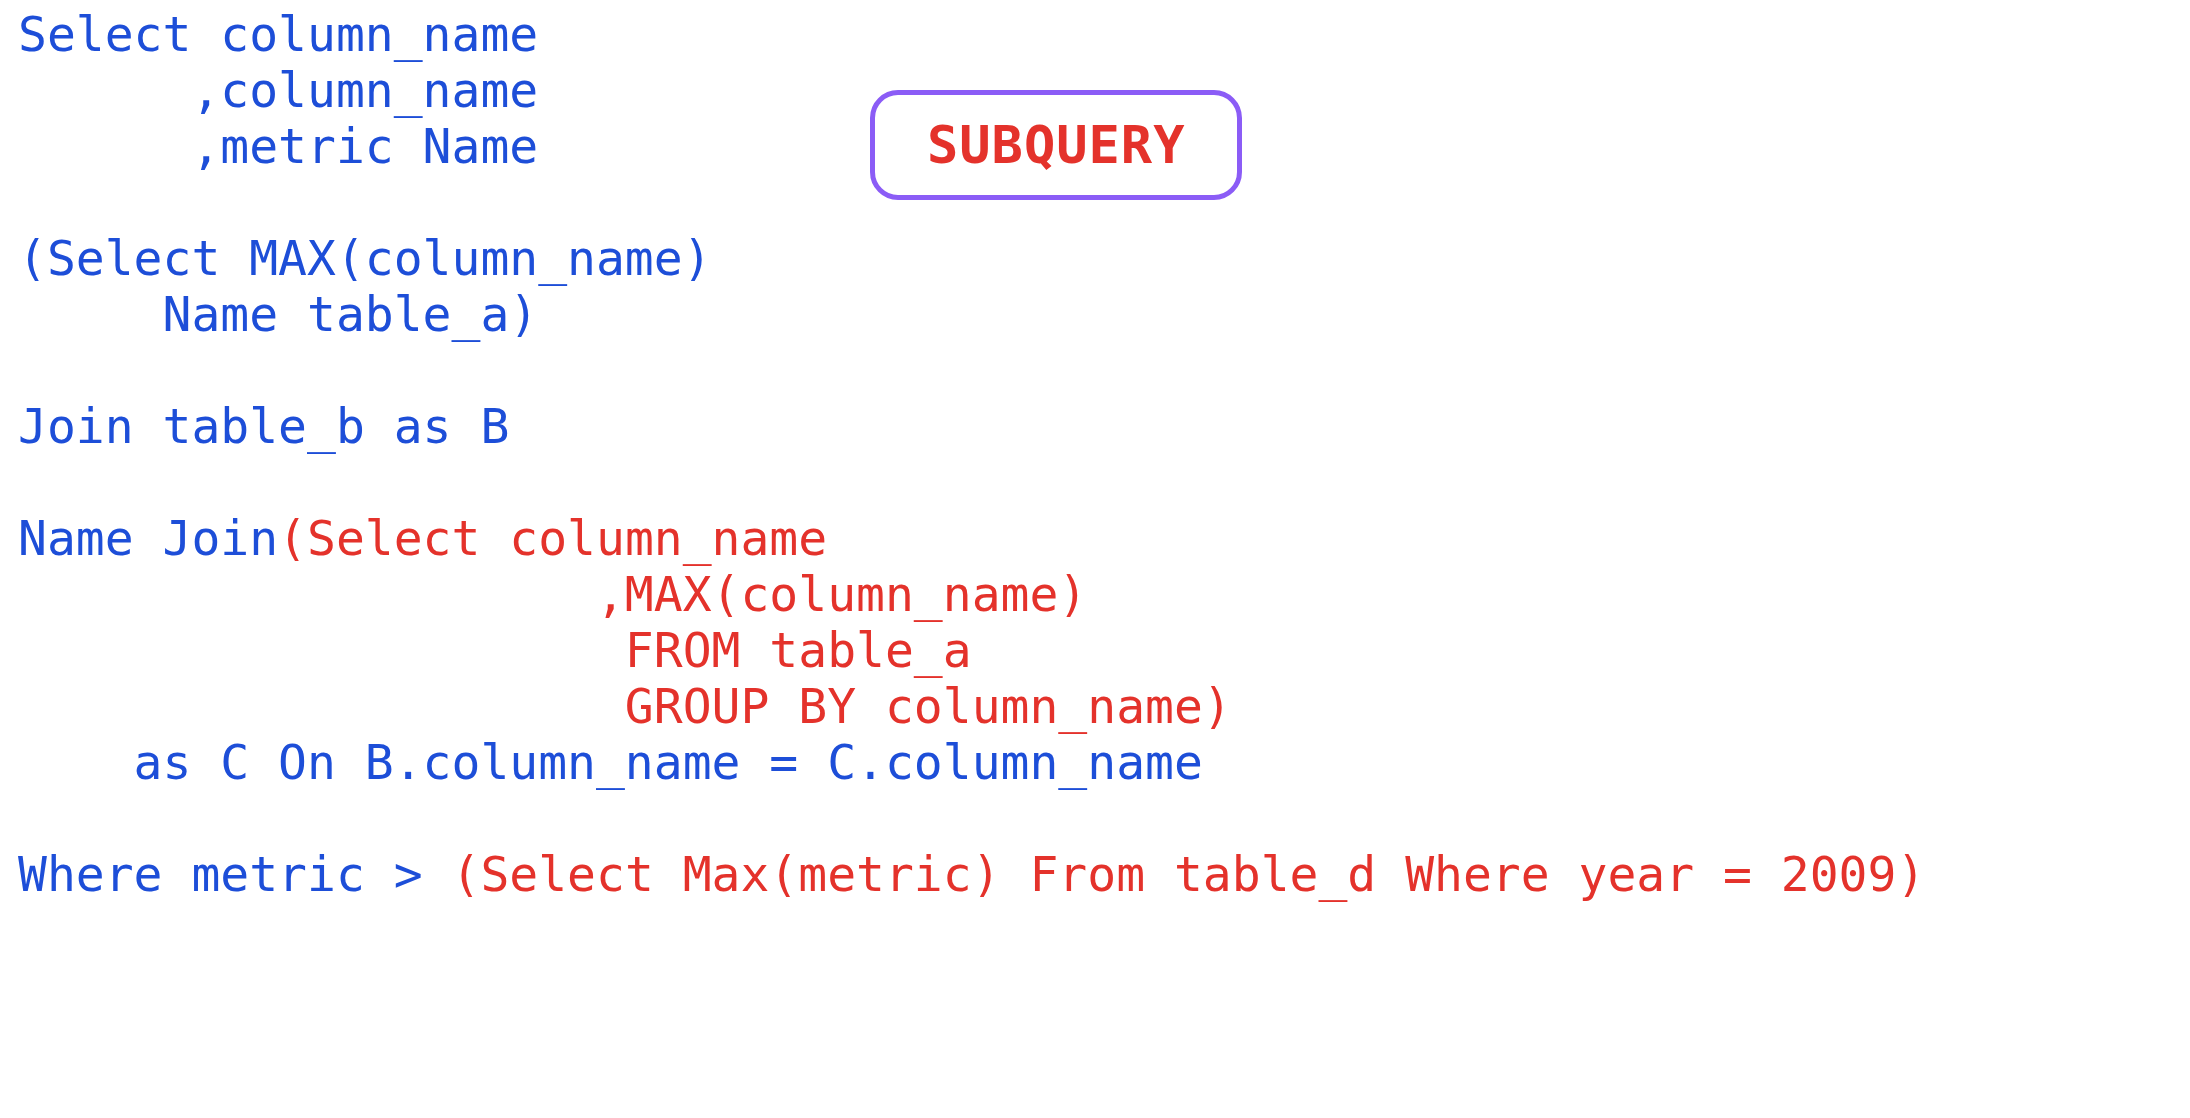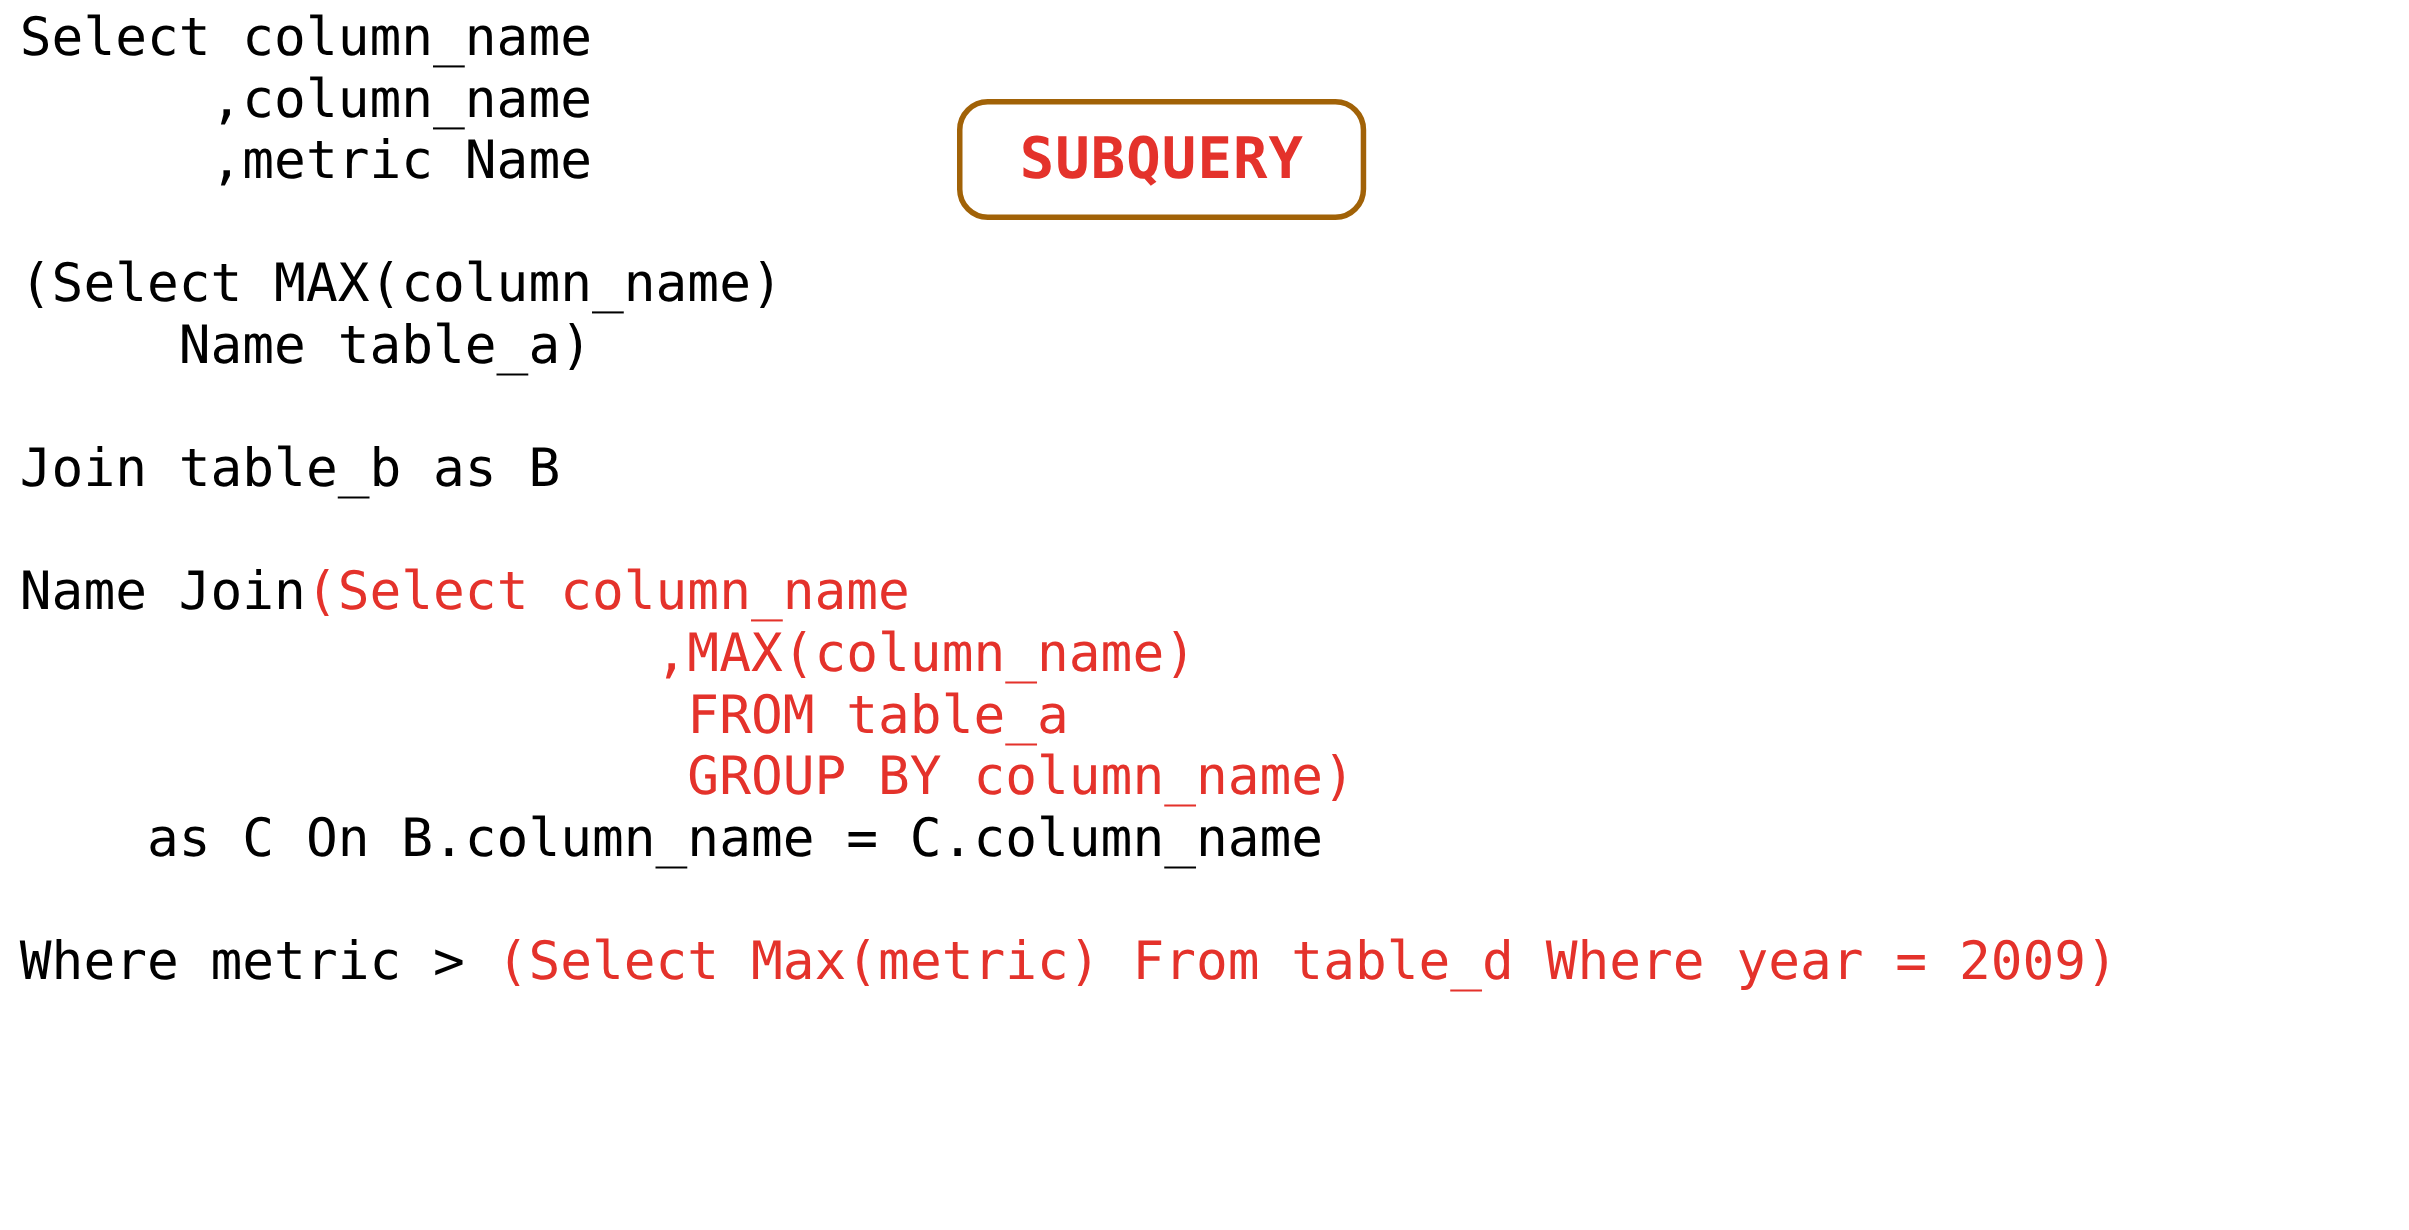--- a/index.html
+++ b/index.html
@@ -22,31 +22,31 @@
   }
   pre {
     margin: 0;
     font-family: inherit;
     font-size: inherit;
     line-height: inherit;
     white-space: pre;
   }
   .badge {
     position: absolute;
-    border: 5px solid #a16207;
+    border: 5px solid #8b5cf6;
     border-radius: 28px;
     color: #e4322b;
     font-family: "Menlo", "Consolas", "DejaVu Sans Mono", "Courier New", monospace;
     font-size: 52px;
     font-weight: 600;
     padding: 22px 52px;
     letter-spacing: 1px;
   }
   .red { color: #e4322b; }
-  .blk { color: #000000; }
+  .blk { color: #1d4ed8; }
   .codeblock { position: absolute; left: 18px; top: 6px; }
 </style>
 </head>
 <body>
 
 <div class="canvas">
 
   <div class="badge" style="left:870px; top:90px;">
     <span>SUBQUERY</span>
   </div>

